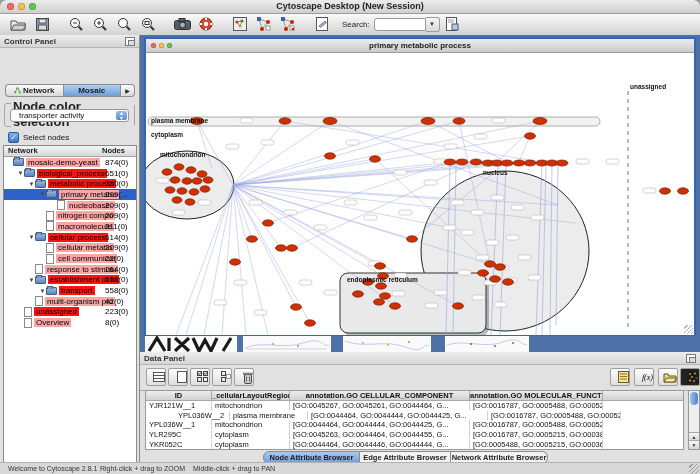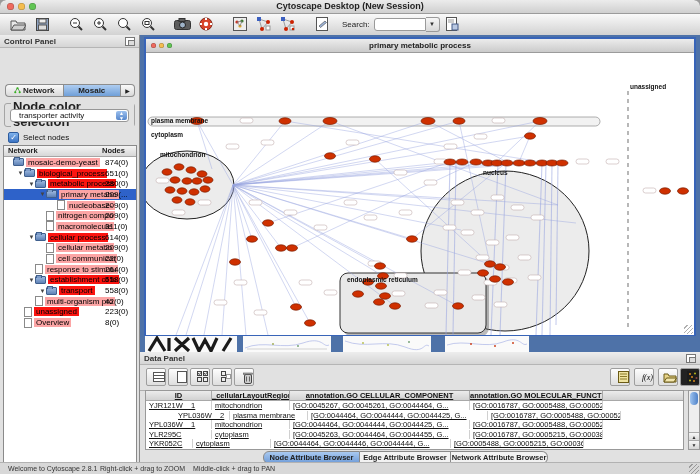--- a/index.html
+++ b/index.html
@@ -70,21 +70,21 @@
   #net-canvas{position:relative;width:548px;height:282px;background:#fff;overflow:hidden;}
   #canvas-grip{position:absolute;right:1px;bottom:1px;width:9px;height:9px;
     background:repeating-linear-gradient(135deg,transparent 0 2px,#b0b0b0 2px 3px);}
   .frag{top:336px;height:16px;background:#fafafa;overflow:hidden;}
   
   #data-panel{left:140px;top:352px;width:560px;height:110px;background:#e1e1e1;}
   #dp-toolbar{position:absolute;left:0;top:12px;width:560px;height:26px;border-bottom:1px solid #adadad;}
   .dpi{position:absolute;top:4px;width:18px;height:16px;border:1px solid #9e9e9e;border-radius:2px;
        background:linear-gradient(#fdfdfd,#dedede);display:flex;align-items:center;justify-content:flex-end;}
   #dtable{position:absolute;left:5px;top:38px;width:539px;height:60px;border:1px solid #999;background:#fff;box-sizing:border-box;overflow:hidden;}
-  .drow{display:flex;height:9.6px;font-size:7.5px;color:#111;align-items:flex-start;text-decoration:underline;}
+  .drow{display:flex;height:9.6px;font-size:7.5px;color:#111;align-items:center;}
   .drow.head{background:linear-gradient(#ececec,#d2d2d2);border-bottom:1px solid #a8a8a8;font-weight:bold;height:9px;}
   .dcell{padding-left:3px;border-right:1px solid #d0d0d0;overflow:hidden;white-space:nowrap;box-sizing:border-box;flex:none;}
   .drow.head .dcell{text-align:center;padding-left:0;border-right:1px solid #a8a8a8;}
   #dscroll{position:absolute;right:0px;top:38px;width:12px;height:60px;background:#eee;border:1px solid #999;box-sizing:border-box;}
   #dthumb{position:absolute;left:1px;top:1px;width:8px;height:13px;border-radius:4px;background:linear-gradient(90deg,#9ec3ef,#4f82c8);}
   .sbtn{position:absolute;left:0;width:10px;height:8px;font-size:5px;text-align:center;line-height:8px;color:#333;background:linear-gradient(#f6f6f6,#d6d6d6);border-top:1px solid #aaa;}
   #dp-tabs{position:absolute;left:123px;top:99px;display:flex;height:13px;}
   .dp-tab{font-size:7.5px;font-weight:bold;color:#222;border:1px solid #8a8a8a;display:flex;align-items:center;justify-content:center;background:#f2f2f2;border-left:none;}
   .dp-tab:first-child{border-radius:6px 0 0 6px;border-left:1px solid #8a8a8a;}
   .dp-tab:last-child{border-radius:0 6px 6px 0;}
@@ -690,21 +690,21 @@
           <div class="dcell" style="width: 70px;"></div>
         </div>
         <div class="drow">
           <div class="dcell" style="width: 66px;">YLR295C</div>
           <div class="dcell" style="width: 78px;">cytoplasm</div>
           <div class="dcell" style="width: 180px;">[GO:0045263, GO:0044464, GO:0044455, G...</div>
           <div class="dcell" style="width: 133px;">[GO:0016787, GO:0005215, GO:0003824, G...</div>
           <div class="dcell" style="width: 70px;"></div>
         </div>
         <div class="drow">
-          <div class="dcell" style="width: 47px;">YKR052C</div>
+          <div class="dcell" style="width: 66px;">YKR052C</div>
           <div class="dcell" style="width: 78px;">cytoplasm</div>
           <div class="dcell" style="width: 180px;">[GO:0044464, GO:0044446, GO:0044444, G...</div>
           <div class="dcell" style="width: 133px;">[GO:0005488, GO:0005215, GO:0003674]</div>
           <div class="dcell" style="width: 70px;"></div>
         </div>
         <div class="drow">
           <div class="dcell" style="width: 66px;">YDR039C__1</div>
           <div class="dcell" style="width: 78px;">mitochondrion</div>
           <div class="dcell" style="width: 180px;">[GO:0044464, GO:0044444, GO:0044425, G...</div>
           <div class="dcell" style="width: 133px;">[GO:0016787, GO:0005488, GO:0005215, G...</div>

